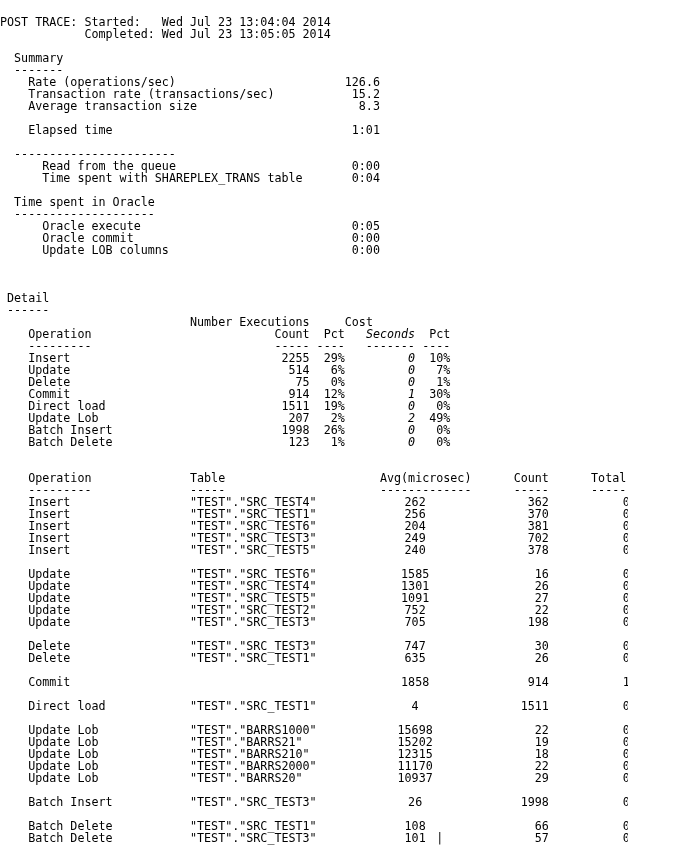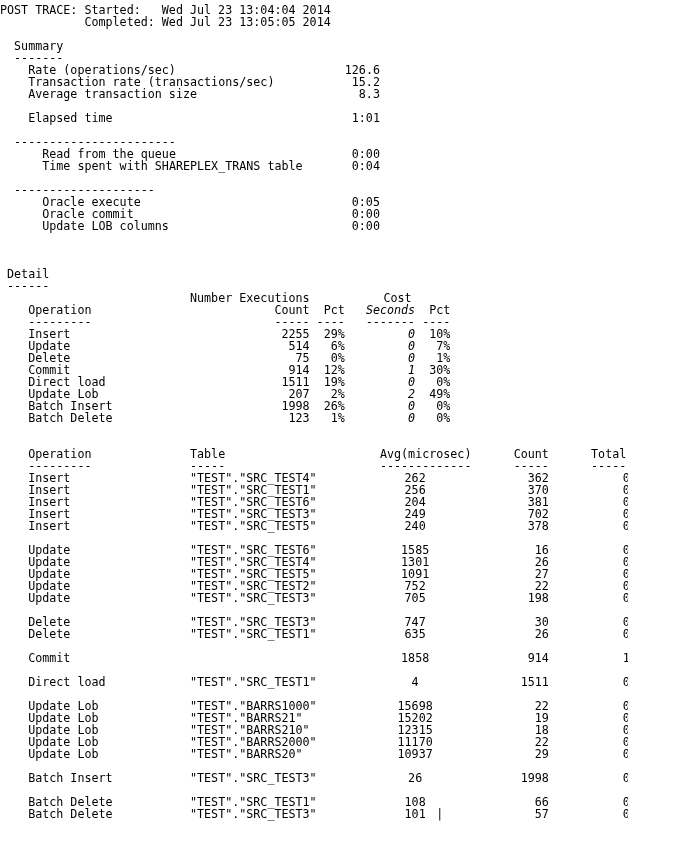--- a/index.html
+++ b/index.html
@@ -2,36 +2,36 @@
 <html><head>
 <meta charset="utf-8">
 <style>
   html,body{margin:0;padding:0;background:#ffffff;}
   .console{
     position:relative;
     width:628px;height:862px;
     background:#ffffff;color:#000000;
     font-family:"DejaVu Sans Mono","Liberation Mono",monospace;
     font-size:11.7px;line-height:12px;
-    padding-top:4px;box-sizing:border-box;
+    padding-top:16px;box-sizing:border-box;
     overflow:hidden;
   }
   .line{position:relative;height:12px;white-space:pre;}
   .f{position:absolute;top:0;white-space:pre;}
   
   .l0{left:0ch}.l1{left:1ch}.l2{left:2ch}.l4{left:4ch}.l6{left:6ch}
   .l12{left:12ch}.l23{left:23ch}.l27{left:27ch}
   
   .sum-val{left:44ch;width:10ch;text-align:right;}
   
   .t1-count{left:34ch;width:10ch;text-align:right;}
   .t1-pct{left:44ch;width:5ch;text-align:right;}
   .t1-sec{left:49ch;width:10ch;text-align:right;font-style:italic;}
   .t1-cpct{left:59ch;width:5ch;text-align:right;}
-  .t1-costh{left:49ch;width:15ch;text-align:center;}
+  .t1-costh{left:49ch;width:15ch;text-align:left;}
   
   .t2-avgh{left:54ch}
   .t2-avg{left:52ch;width:14ch;text-align:center;}
   .t2-count{left:68ch;width:10ch;text-align:right;}
   .t2-total{left:84ch;width:10ch;text-align:center;}
   .t2-cursor{left:62ch;width:1ch;}
 </style>
 </head>
 <body>
 
@@ -82,20 +82,23 @@
     <span class="f l6">Read from the queue</span>
     <span class="f sum-val">0:00</span>
   </div>
   <div class="line">
     <span class="f l6">Time spent with SHAREPLEX_TRANS table</span>
     <span class="f sum-val">0:04</span>
   </div>
   <div class="line"></div>
 
   <div class="line">
+    <span class="f l2">Time spent in Oracle</span>
+  </div>
+  <div class="line">
     <span class="f l2">--------------------</span>
   </div>
   <div class="line">
     <span class="f l6">Oracle execute</span>
     <span class="f sum-val">0:05</span>
   </div>
   <div class="line">
     <span class="f l6">Oracle commit</span>
     <span class="f sum-val">0:00</span>
   </div>

